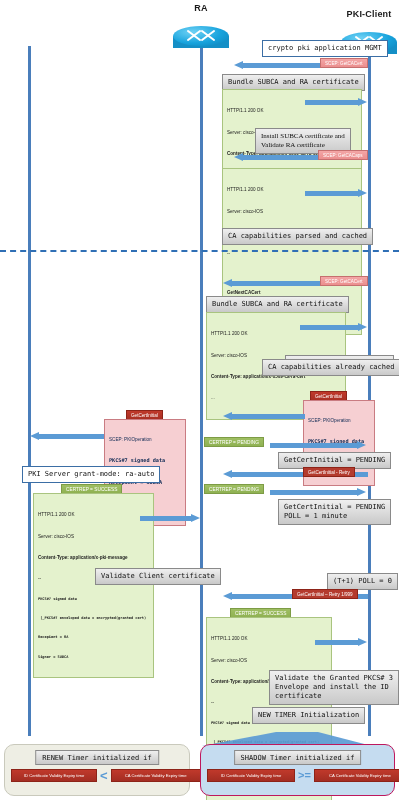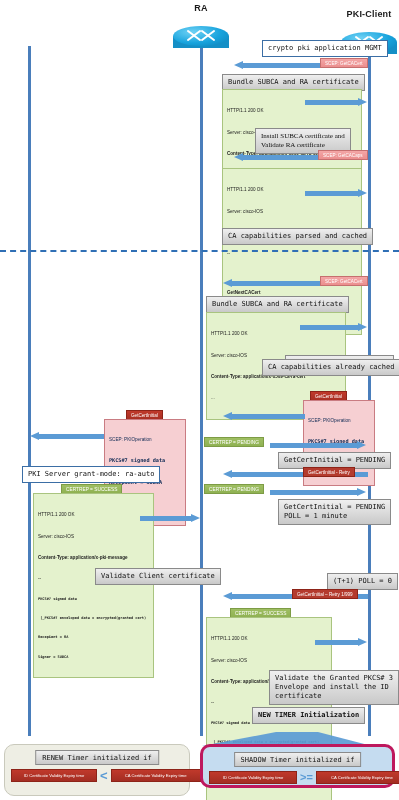--- a/index.html
+++ b/index.html
@@ -60,22 +60,22 @@
   .arr.right .head{right:0;border-left:9px solid #5b9bd5;}
   .arr.right .shaft{left:0;right:8px;}
 
   
   .divider{position:absolute;left:0;width:399px;border-top:2px dashed #2f6fb5;}
 
   
   .panel{position:absolute;box-sizing:border-box;border-radius:10px;}
   .panel.renew{left:4px;top:744px;width:186px;height:52px;
                background:#eeeee4;border:1px solid #c9c9bc;}
-  .panel.shadow{left:200px;top:744px;width:195px;height:44px;
-                background:#c5dcf0;border:3px solid #be185d;}
+  .panel.shadow{left:200px;top:744px;width:195px;height:52px;
+                background:#c5dcf0;border:1px solid #be185d;}
   .panel .hdr{position:absolute;top:5px;left:50%;transform:translateX(-50%);
               background:linear-gradient(#efefef,#c9c9c9);border:1px solid #8a8a8a;
               font-family:"DejaVu Sans Mono", monospace;font-size:7px;color:#111;
               padding:2.5px 6px;white-space:nowrap;}
   .cmp{position:absolute;top:24px;display:flex;align-items:center;gap:3px;}
   .cmp .b{background:linear-gradient(#c0392b,#a32d22);border:1px solid #8d2318;
           color:#fff;font-size:4.2px;padding:3px 5px;white-space:nowrap;text-align:center;}
   .cmp .op{color:#5b9bd5;font-weight:bold;font-size:13px;line-height:1;}
   .cmp .op2{color:#5b9bd5;font-weight:bold;font-size:11px;line-height:1;
             display:flex;flex-direction:column;align-items:center;}
@@ -285,21 +285,21 @@
   </div>
   <div class="arr right" style="left:315px;top:638px;width:52px;">
     <div class="shaft"></div>
       <div class="head"></div>
   </div>
 
   <div class="bx note" style="left:269px;top:670px;">Validate the Granted PKCS# 3
 Envelope and install the ID
 certificate</div>
 
-  <div class="bx note" style="left:252px;top:707px;font-weight:bold;">NEW TIMER Initialization</div>
+  <div class="bx note" style="left:252px;top:707px;">NEW TIMER Initialization</div>
 
   <svg class="wedge" viewBox="0 0 180 36">
     <polygon points="80,22 122,22 176,36 6,36" fill="#5b9bd5" opacity="0.92"></polygon>
   </svg>
 
   <div class="panel renew">
     <div class="hdr">RENEW Timer initialized if</div>
     <div class="cmp" style="left:6px;">
       <div class="b" style="width:74px">ID Certificate Validity Expiry time</div>
       <div class="op">&lt;</div>

